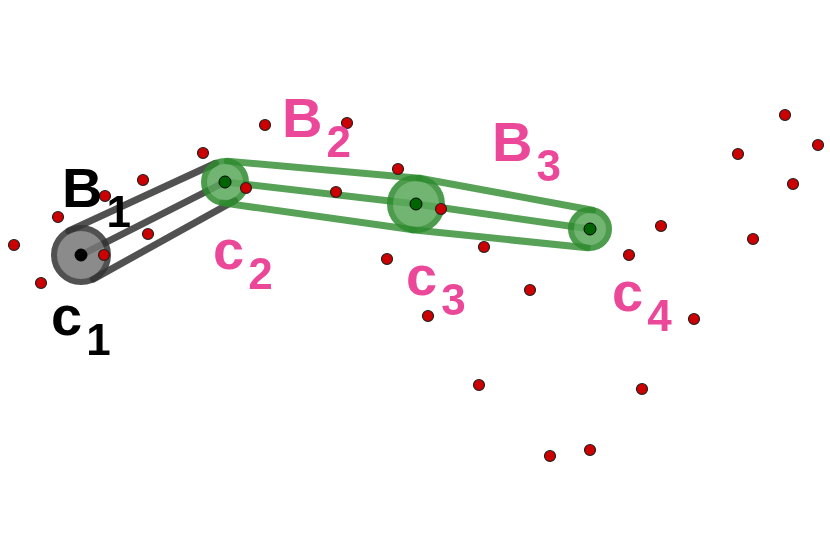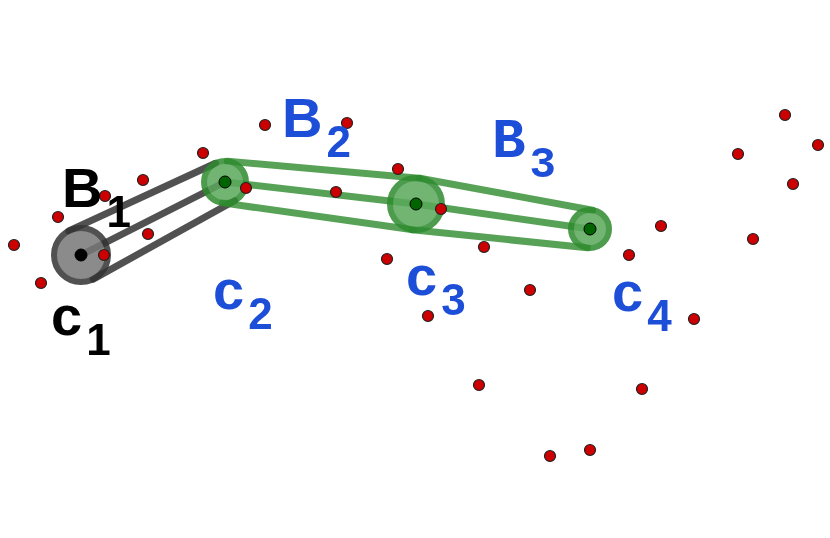--- a/index.html
+++ b/index.html
@@ -2,21 +2,21 @@
 <html><head>
 <meta charset="utf-8">
 <style>
   html, body { margin:0; padding:0; background:#ffffff; }
   body { width:830px; height:538px; overflow:hidden; position:relative; font-family:"Liberation Sans", sans-serif; }
   #canvas { position:absolute; left:0; top:0; width:830px; height:538px; }
   .lbl { position:absolute; font-weight:bold; line-height:1; white-space:nowrap; }
   .lbl .main { font-size:56px; }
   .lbl .sub { font-size:44px; position:relative; top:20px; margin-left:4px; }
   .black { color:#000000; }
-  .green { color:#1d4ed8; }
+  .green { color:#ec4899; }
 </style>
 </head>
 <body>
 
 <svg id="canvas" width="830" height="538" viewBox="0 0 830 538">
   <g id="capsules">
       <g opacity="0.85">
         <line x1="93.20837215446052" y1="279.08226835948375" x2="234.4954005645804" y2="200.73065316848738" stroke="#333333" stroke-width="7" stroke-linecap="round"></line>
         <line x1="68.79162784553948" y1="230.91773164051622" x2="215.5045994354196" y2="163.26934683151262" stroke="#333333" stroke-width="7" stroke-linecap="round"></line>
         <line x1="81" y1="255" x2="225" y2="182" stroke="#333333" stroke-width="7" stroke-linecap="round"></line>
@@ -86,24 +86,24 @@
 
 <div class="lbl black" style="left:62px; top:116px;margin-top:44px;">
   <span class="main">B</span><span class="sub">1</span>
 </div>
 <div class="lbl black" style="left:51px; top:288px;">
   <span class="main">c</span><span class="sub">1</span>
 </div>
 <div class="lbl green" style="left:282px; top:90px;">
   <span class="main">B</span><span class="sub">2</span>
 </div>
-<div class="lbl green" style="left:213px; top:222px;margin-top:40px;">
+<div class="lbl green" style="left:213px; top:222px;">
   <span class="main">c</span><span class="sub">2</span>
 </div>
-<div class="lbl green" style="left:492px; top:114px;font-family:Liberation Mono, monospace;">
+<div class="lbl green" style="left:492px; top:114px;">
   <span class="main">B</span><span class="sub">3</span>
 </div>
 <div class="lbl green" style="left:406px; top:248px;">
   <span class="main">c</span><span class="sub">3</span>
 </div>
 <div class="lbl green" style="left:612px; top:264px;">
   <span class="main">c</span><span class="sub">4</span>
 </div>
 
 </body></html>

